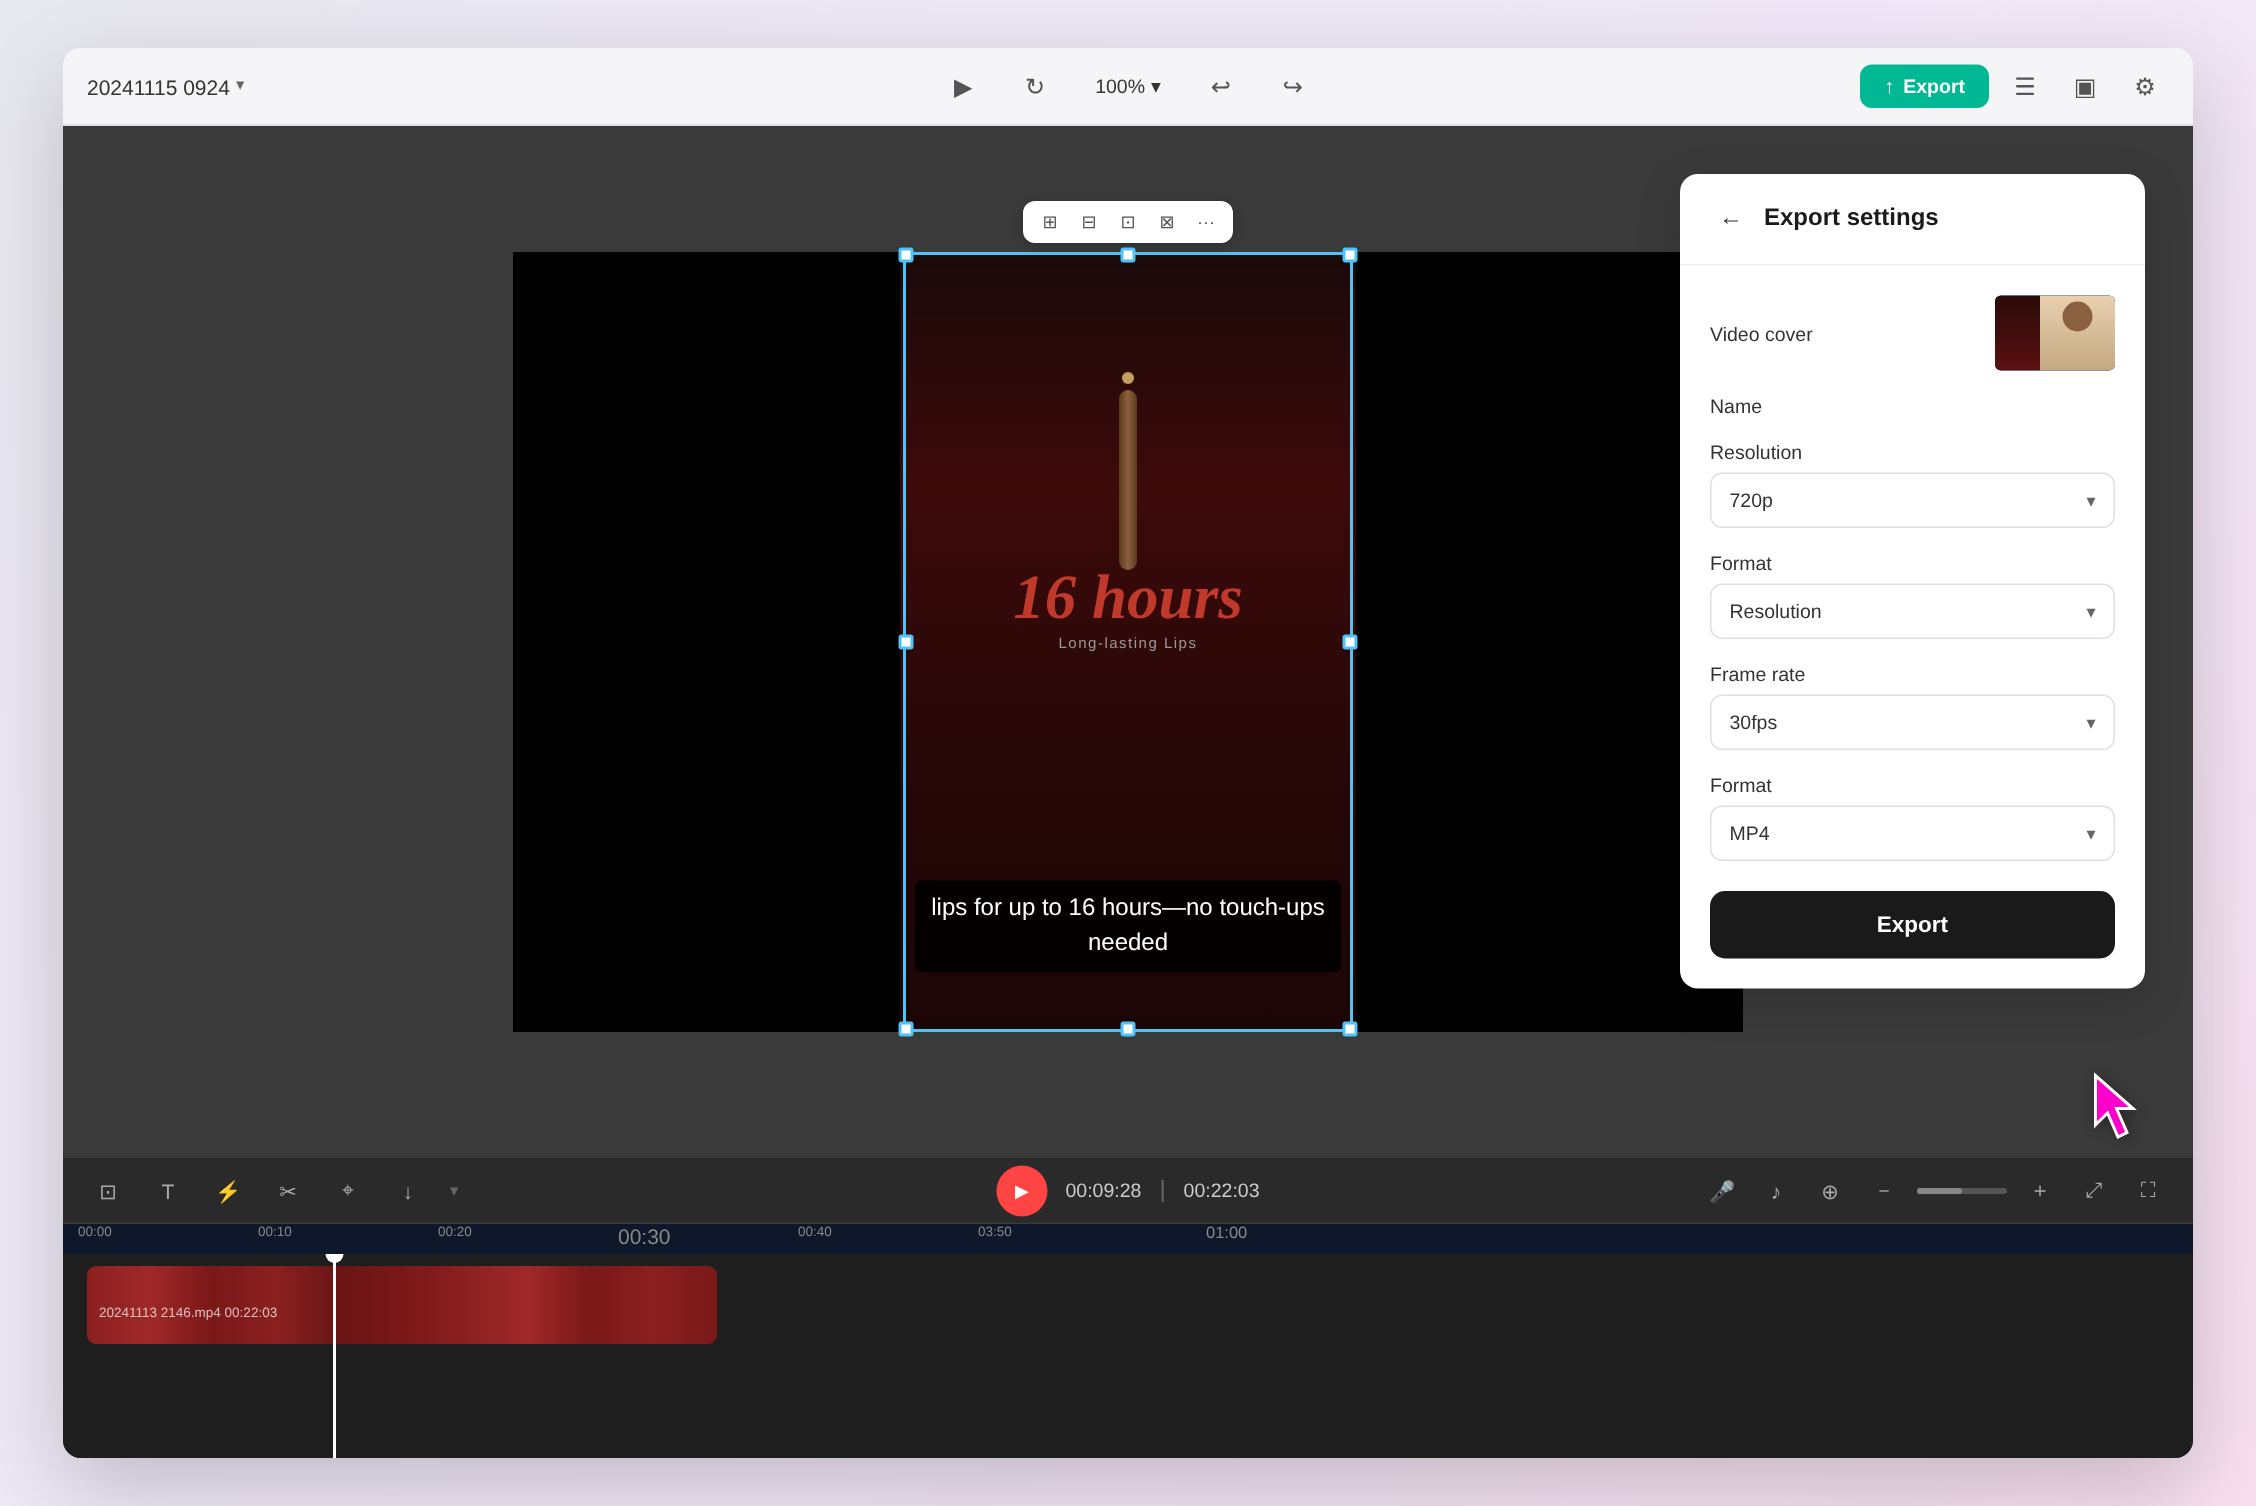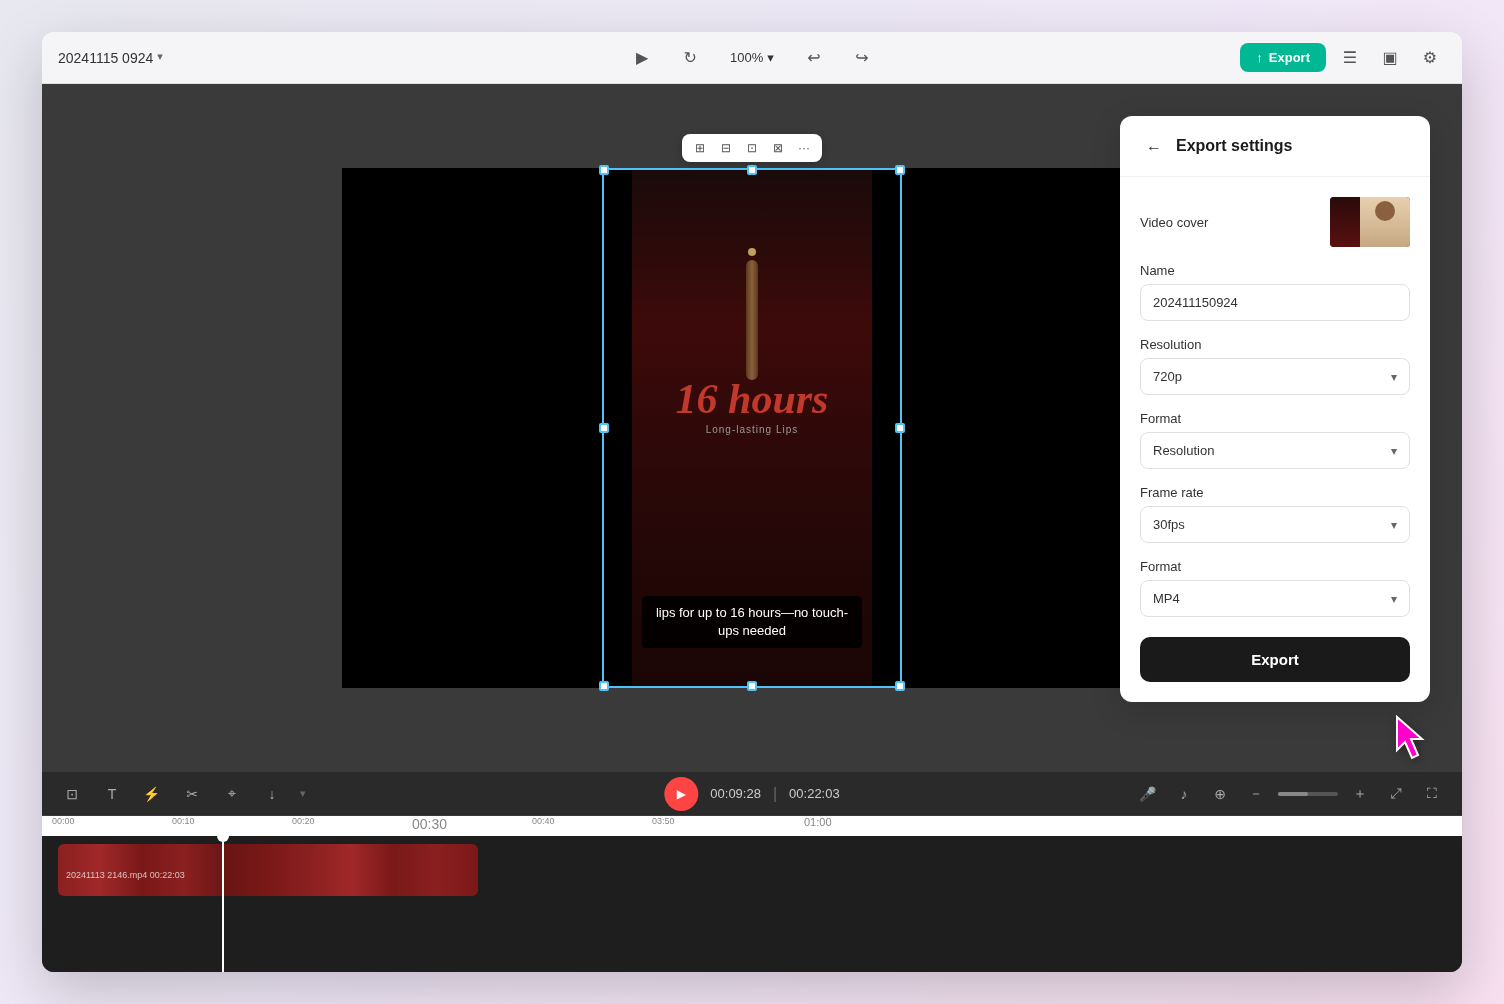--- a/index.html
+++ b/index.html
@@ -137,21 +137,21 @@
       display: flex;
       align-items: center;
       justify-content: center;
     }
 
     .video-content {
       position: absolute;
       left: 50%;
       top: 0;
       transform: translateX(-50%);
-      width: 240px;
+      width: 304px;
       height: 100%;
       background: linear-gradient(180deg, #1a0a0a 0%, #3d0a0a 30%, #2a0808 60%, #1a0505 100%);
       overflow: hidden;
     }
 
     .video-inner-content {
       position: relative;
       width: 100%;
       height: 100%;
       display: flex;
@@ -179,21 +179,21 @@
       margin-bottom: 40px;
     }
 
     .caption-box {
       position: absolute;
       bottom: 40px;
       left: 10px;
       right: 10px;
       background: rgba(0,0,0,0.85);
       color: white;
-      font-size: 13px;
+      font-size: 16px;
       text-align: center;
       padding: 8px;
       border-radius: 4px;
       line-height: 1.4;
     }
 
     
     .selection-overlay {
       position: absolute;
       left: 50%;
@@ -623,21 +623,20 @@
               <div class="cover-thumb-inner"></div>
               <div class="cover-thumb-person">
                 <div style="width:20px; height:20px; background:#8B6040; border-radius:50%;"></div>
               </div>
             </div>
           </div>
         </div>
 
         <div class="field-group">
           <label class="field-label">Name</label>
-          <input class="name-input" type="text" value="202411150924" style="">
         </div>
 
         <div class="field-group">
           <label class="field-label">Resolution</label>
           <div class="select-field">
             <span>720p</span>
             <span class="select-arrow">▾</span>
           </div>
         </div>
 
@@ -705,21 +704,21 @@
         <div class="timeline-icon">－</div>
         <div style="width:60px; height:4px; background:#555; border-radius:2px; position:relative;">
           <div style="width:30px; height:4px; background:#888; border-radius:2px;"></div>
         </div>
         <div class="timeline-icon">＋</div>
         <div class="timeline-icon">⤢</div>
         <div class="timeline-icon">⛶</div>
       </div>
     </div>
 
-    <div class="timeline-ruler" style="height:20px; background:#ffffff; position:relative;">
+    <div class="timeline-ruler" style="height:20px; background:#0f172a; position:relative;">
       <div style="position:absolute; left:10px; top:0; right:0; display:flex; gap:0;">
         <span style="font-size:9px; color:#888; position:absolute; left:0;">00:00</span>
         <span style="font-size:9px; color:#888; position:absolute; left:120px;">00:10</span>
         <span style="font-size:9px; color:#888; position:absolute; left:240px;">00:20</span>
         <span style="font-size:14px; color:#888; position:absolute; left:360px;">00:30</span>
         <span style="font-size:9px; color:#888; position:absolute; left:480px;">00:40</span>
         <span style="font-size:9px; color:#888; position:absolute; left:600px;">03:50</span>
         <span style="font-size:11px; color:#888; position:absolute; left:752px;">01:00</span>
       </div>
     </div>

